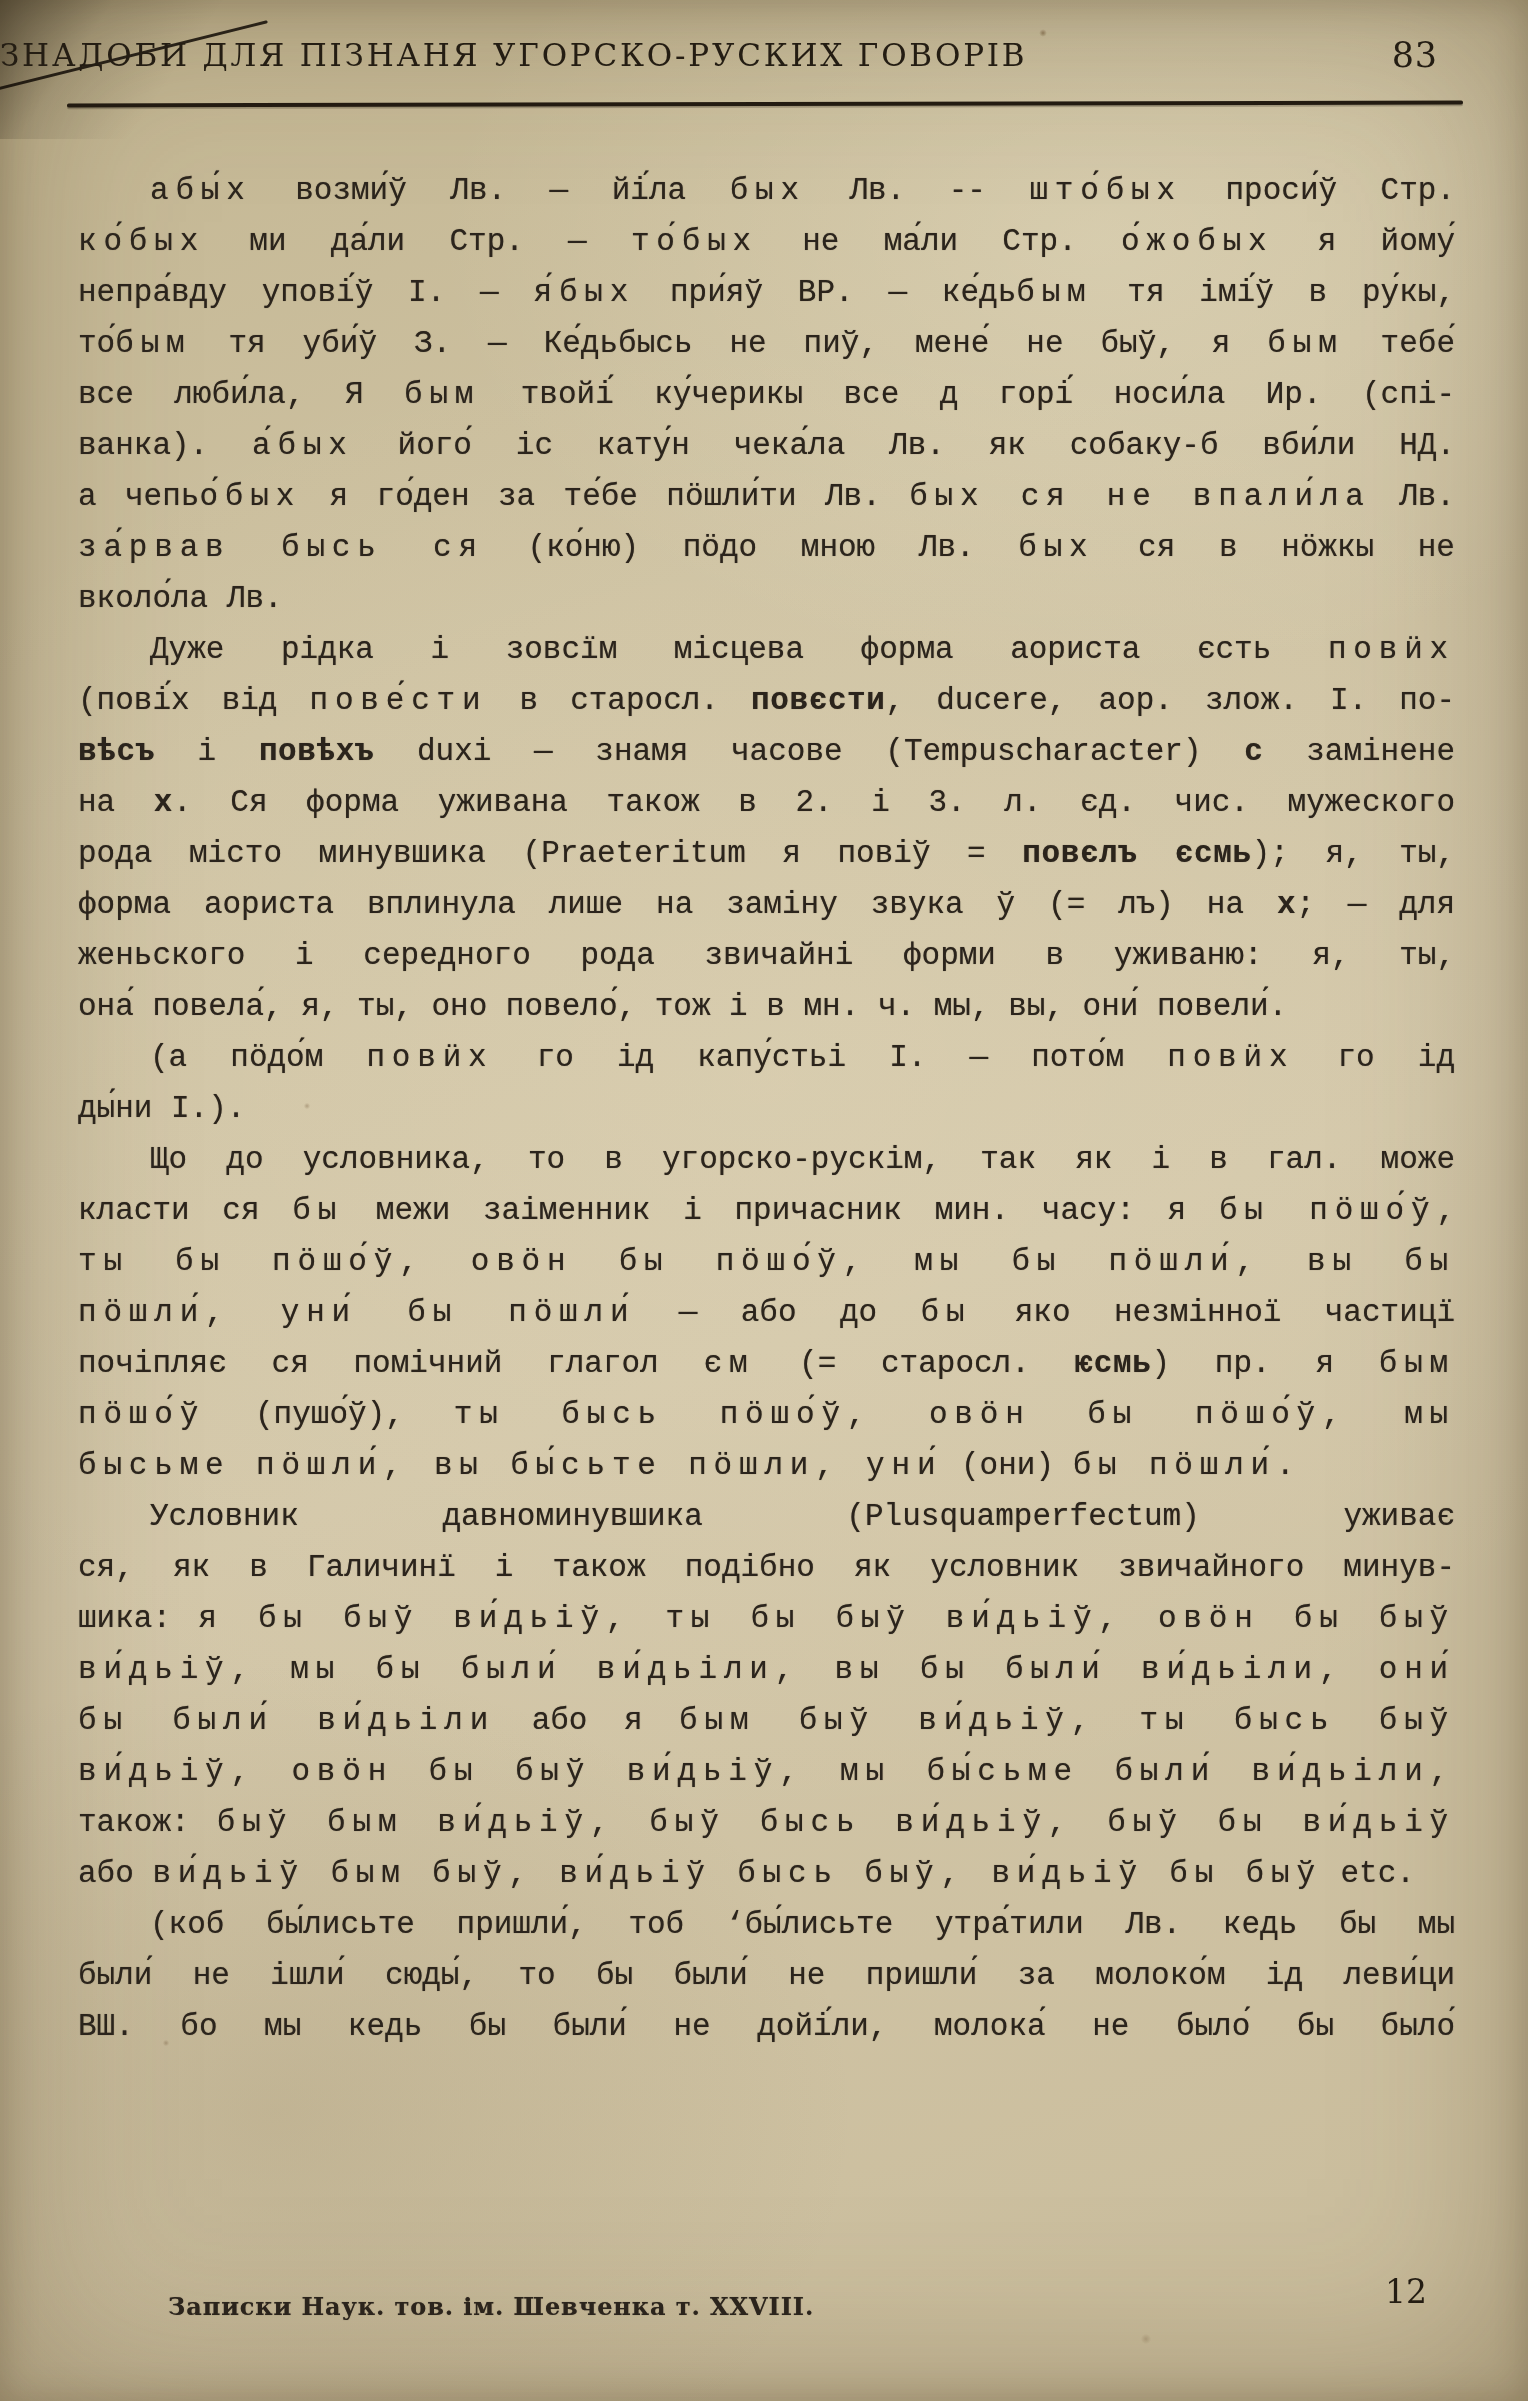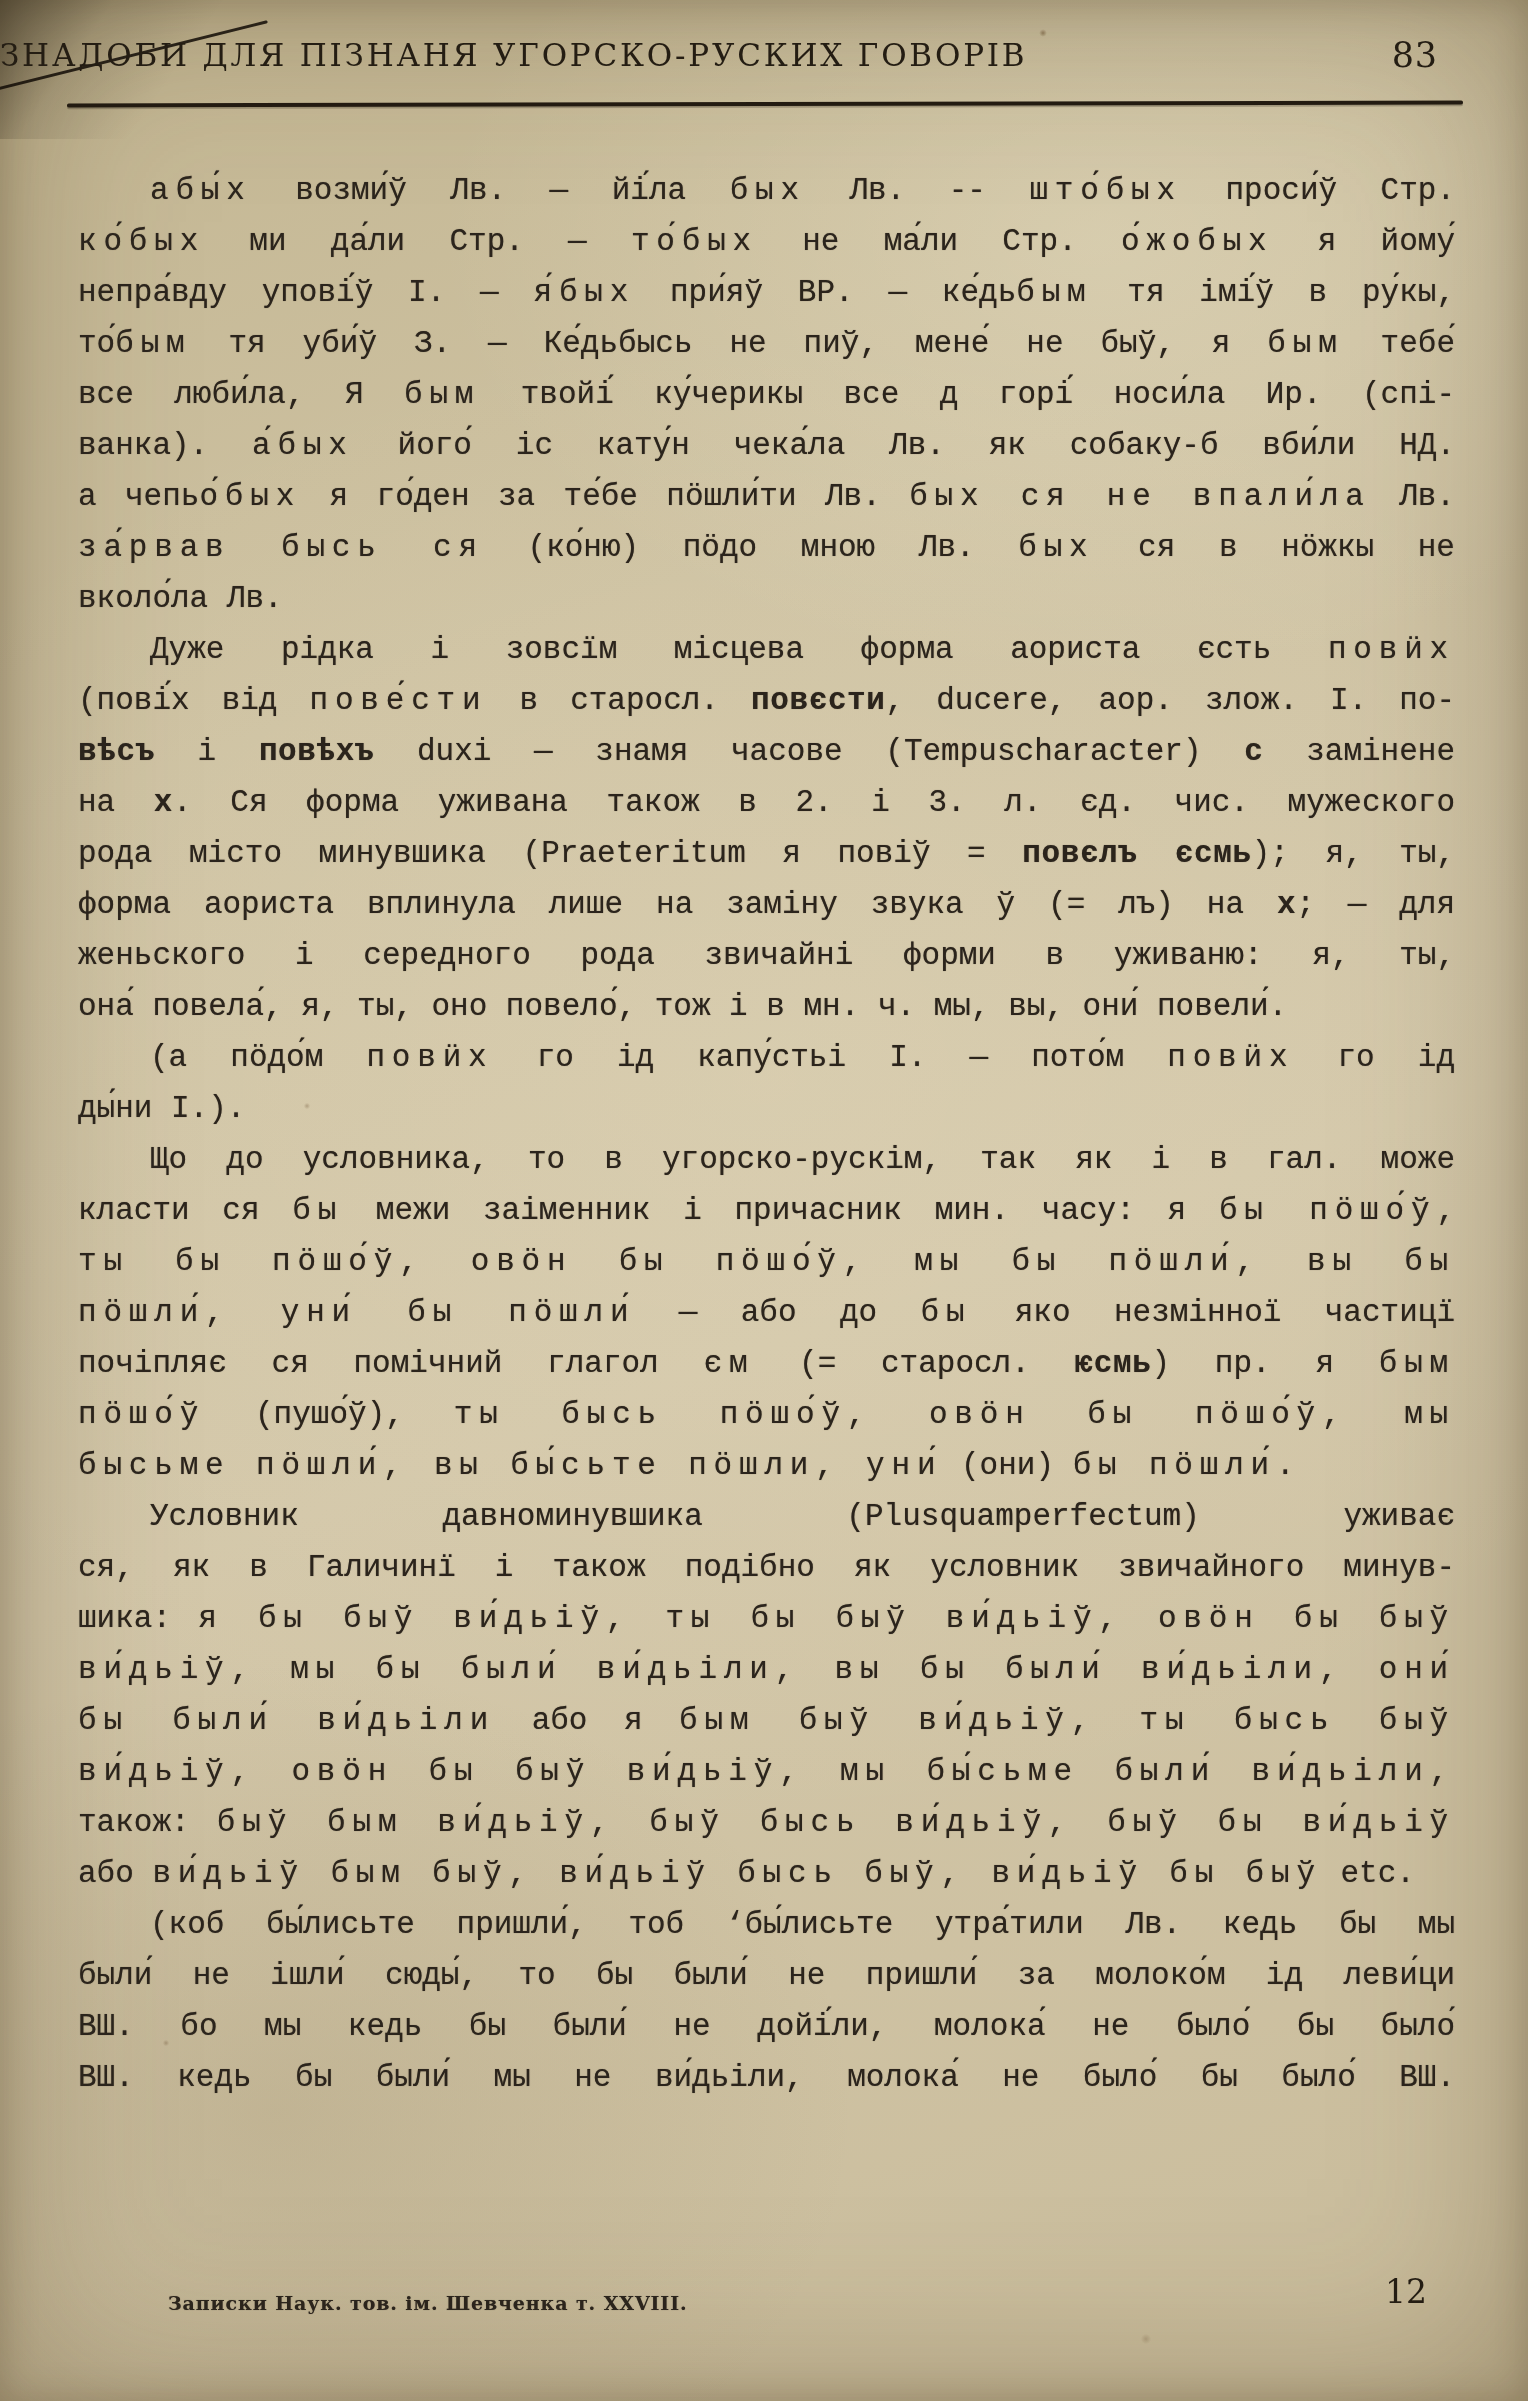--- a/index.html
+++ b/index.html
@@ -59,21 +59,21 @@
   .line.last { text-align-last:auto; }
   .line.first { text-indent:72px; }
   .seg-n  {}
   .seg-sp { letter-spacing:0.22em; }
   .seg-cs { font-weight:700; letter-spacing:0.02em; }
   .page-footer {
     position:absolute; left:0; top:2272px; width:100%; height:74px;
   }
   .footer-journal {
     position:absolute; left:168px; top:20.3px;
-    font-size:19px; font-weight:700; letter-spacing:0.9px; color:#2b241c;
+    font-size:24px; font-weight:700; letter-spacing:0.9px; color:#2b241c;
     text-shadow:0 0 0.9px rgba(43,36,28,0.5);
   }
   .footer-signature {
     position:absolute; right:102px; top:0;
     font-size:33px; color:#241d13;
   }
 </style>
 </head>
 <body>
 
@@ -130,21 +130,20 @@
         <div class="line"><span class="seg-sp">ви́дьіў, мы бы были́ ви́дьіли, вы бы были́ ви́дьіли, они́</span></div>
         <div class="line"><span class="seg-sp">бы были́ ви́дьіли</span><span class="seg-n"> або я </span><span class="seg-sp">бым быў ви́дьіў, ты бысь быў</span></div>
         <div class="line"><span class="seg-sp">ви́дьіў, овӧн бы быў ви́дьіў, мы бы́сьме были́ ви́дьіли,</span></div>
         <div class="line"><span class="seg-n">також: </span><span class="seg-sp">быў бым ви́дьіў, быў бысь ви́дьіў, быў бы ви́дьіў</span></div>
         <div class="line last"><span class="seg-n">або </span><span class="seg-sp">ви́дьіў бым быў, ви́дьіў бысь быў, ви́дьіў бы быў</span><span class="seg-n"> etc.</span></div>
       </div>
       <div class="para">
         <div class="line first"><span class="seg-n">(коб бы́лисьте пришли́, тоб ‘бы́лисьте утра́тили Лв. кедь бы мы</span></div>
         <div class="line"><span class="seg-n">были́ не ішли́ сюды́, то бы были́ не пришли́ за молоко́м ід леви́ци</span></div>
         <div class="line"><span class="seg-n">ВШ. бо мы кедь бы были́ не дойі́ли, молока́ не было́ бы было́</span></div>
-        <div class="line"><span class="seg-n">ВШ. кедь бы были́ мы не ви́дьіли, молока́ не было́ бы было́ ВШ.</span></div>
       </div>
     </div>
 
   <div class="page-footer">
     <div class="footer-journal">Записки Наук. тов. ім. Шевченка т. XXVIII.</div>
     <div class="footer-signature">12</div>
   </div>
 </div>
 
 

